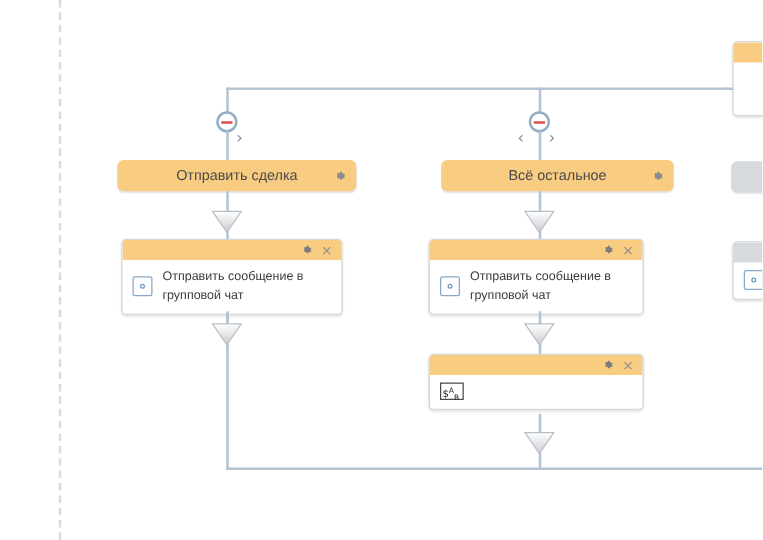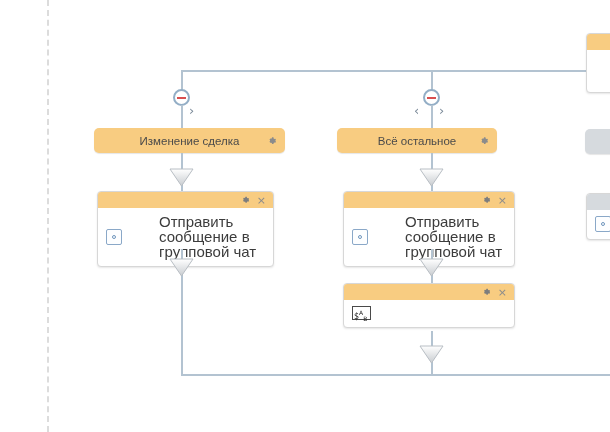--- a/index.html
+++ b/index.html
@@ -124,24 +124,23 @@
   }
   .card-head.gray { background: #d6dade; }
   .card-body {
     display: flex;
     align-items: center;
     gap: 8px;
     padding: 6px 8px 7px 8px;
     box-sizing: border-box;
   }
   .card-title {
-    font-size: 15px;
+    font-size: 10px;
     line-height: 15px;
     color: #3c3c3c;
-    margin-left: 29px;
   }
 
   
   .ico-msg {
     flex: 0 0 auto;
     width: 16px;
     height: 16px;
     border: 1px solid #8aa8c8;
     border-radius: 2px;
     background: #fdfeff;
@@ -200,21 +199,21 @@
   <div class="vline" style="left:580px; top:70px; height:2px;"></div>
 
   <div class="vline" style="left:181px; top:70px; height:24px;"></div>
   <div class="minus-node" style="left:173px; top:89px;">
     <span class="bar"></span>
   </div>
   <div class="vline" style="left:181px; top:105px; height:25px;"></div>
   <div class="chev" style="left:189px; top:104px;">›</div>
 
   <div class="pill" style="left:94px; top:128px; width:191px;">
-    <span class="pill-label">Изменение сделка</span>
+    <span class="pill-label">Отправить сделка</span>
     <span class="gear">
       <svg class="gear-glyph" width="11" height="11" viewBox="0 0 24 24" fill="#8b8b8b">
         <path d="M12 8.5a3.5 3.5 0 100 7 3.5 3.5 0 000-7zm0 5.2a1.7 1.7 0 110-3.4 1.7 1.7 0 010 3.4z"></path>
         <path d="M20.3 13.1l-.1-1 .1-1 1.6-1.2-1.6-2.8-1.9.6-1.7-1L16.3 4h-3.2l-.4 1.9-1.7 1-1.9-.6-1.6 2.8L9.1 10l-.1 1 .1 1-1.6 1.2 1.6 2.8 1.9-.6 1.7 1 .4 1.9h3.2l.4-1.9 1.7-1 1.9.6 1.6-2.8-1.6-1.1z"></path>
       </svg>
     </span>
   </div>
 
   <div class="vline" style="left:181px; top:153px; height:105px;"></div>
   <div class="arrow" style="left:169px; top:168px;">
@@ -253,21 +252,21 @@
   </div>
 
   <div class="vline" style="left:431px; top:70px; height:24px;"></div>
   <div class="minus-node" style="left:423px; top:89px;">
     <span class="bar"></span>
   </div>
   <div class="vline" style="left:431px; top:105px; height:25px;"></div>
   <div class="chev" style="left:414px; top:104px;">‹</div>
   <div class="chev" style="left:439px; top:104px;">›</div>
 
-  <div class="pill" style="left:337px; top:128px; width:160px;">
+  <div class="pill" style="left:353px; top:128px; width:186px;">
     <span class="pill-label">Всё остальное</span>
     <span class="gear">
       <svg class="gear-glyph" width="11" height="11" viewBox="0 0 24 24" fill="#8b8b8b">
         <path d="M12 8.5a3.5 3.5 0 100 7 3.5 3.5 0 000-7zm0 5.2a1.7 1.7 0 110-3.4 1.7 1.7 0 010 3.4z"></path>
         <path d="M20.3 13.1l-.1-1 .1-1 1.6-1.2-1.6-2.8-1.9.6-1.7-1L16.3 4h-3.2l-.4 1.9-1.7 1-1.9-.6-1.6 2.8L9.1 10l-.1 1 .1 1-1.6 1.2 1.6 2.8 1.9-.6 1.7 1 .4 1.9h3.2l.4-1.9 1.7-1 1.9.6 1.6-2.8-1.6-1.1z"></path>
       </svg>
     </span>
   </div>
 
   <div class="vline" style="left:431px; top:153px; height:40px;"></div>

